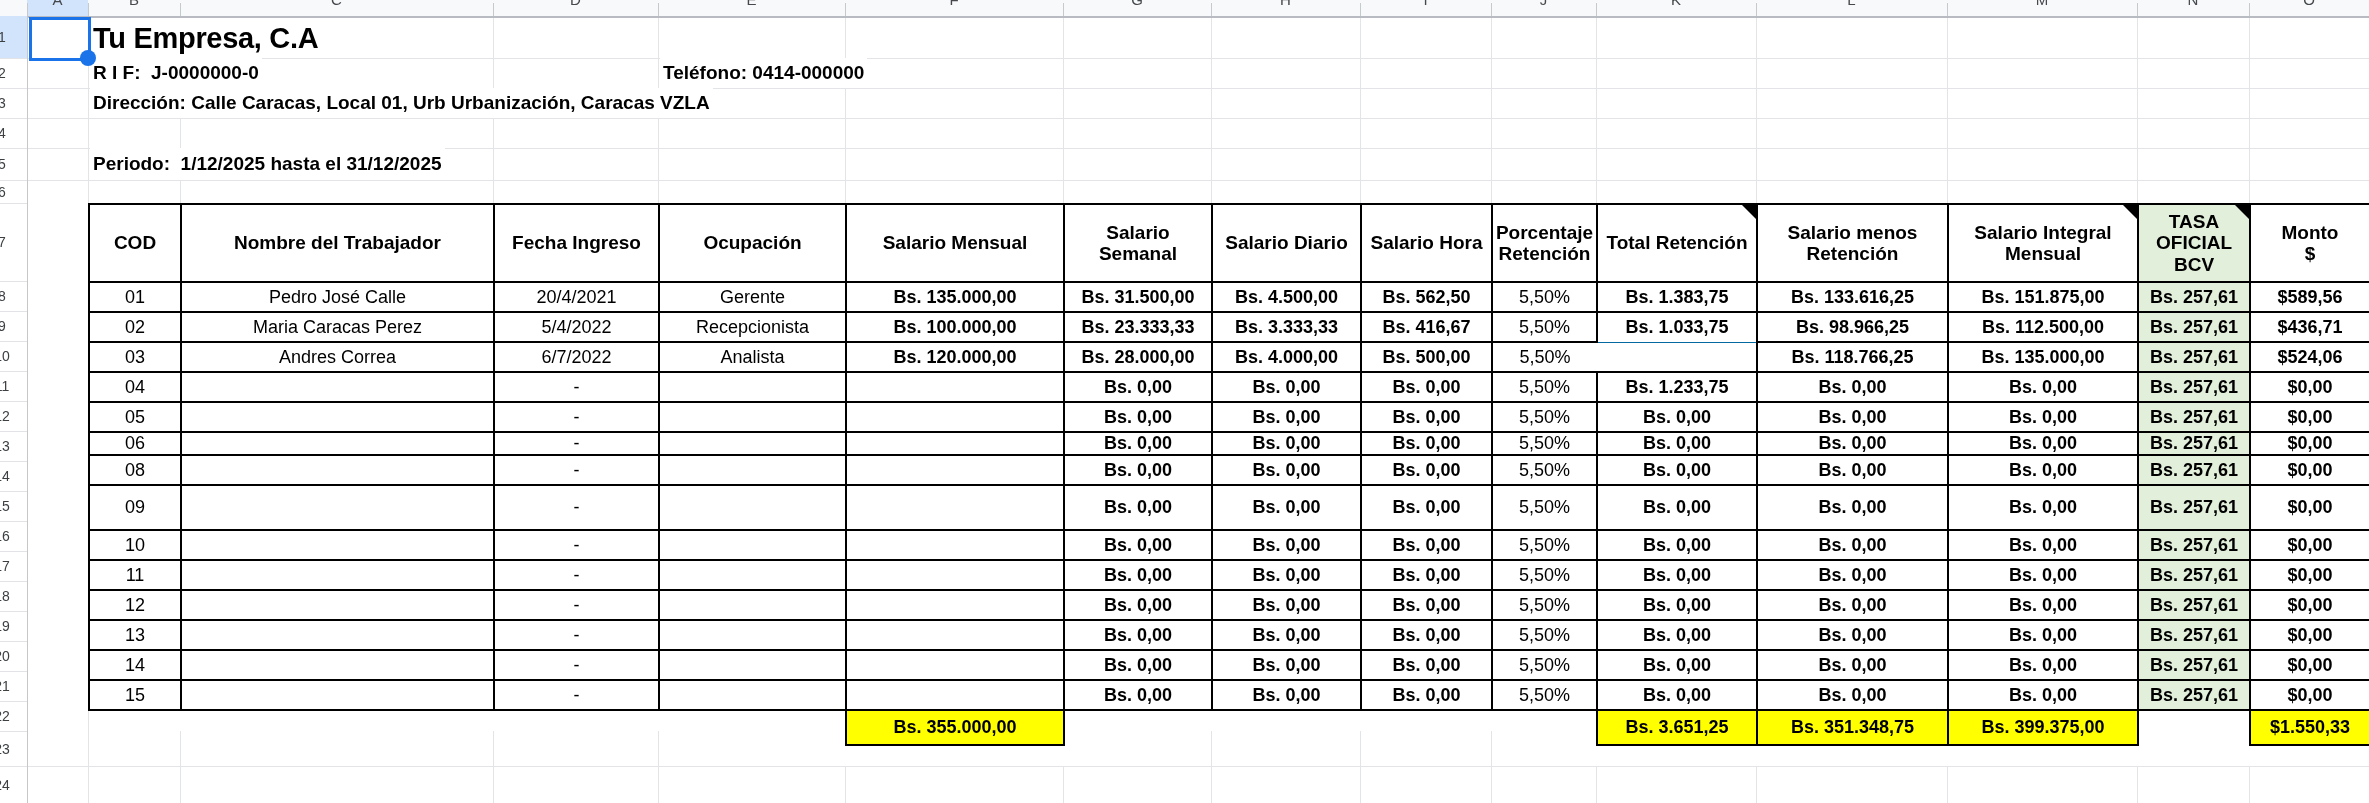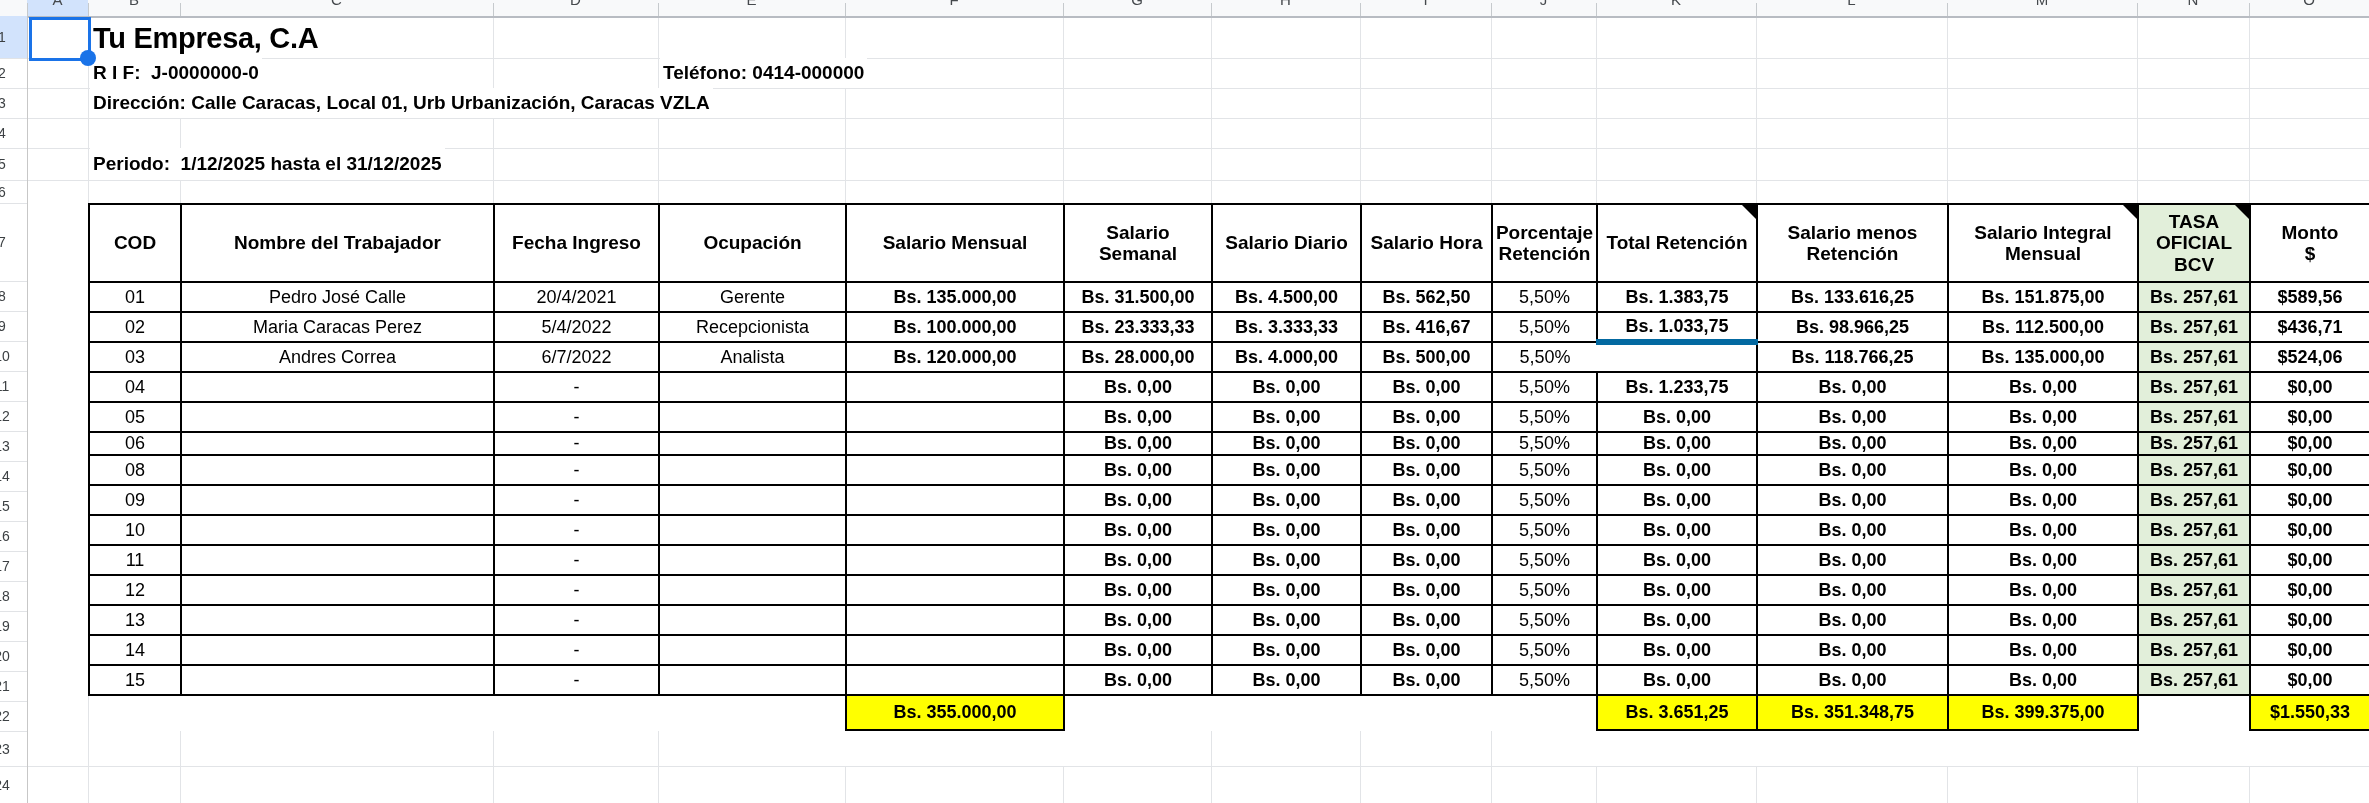--- a/index.html
+++ b/index.html
@@ -28,21 +28,21 @@
   
   #paytable{position:absolute;left:88px;top:203px;width:2281px;border-collapse:collapse;table-layout:fixed;z-index:2;}
   #paytable th,#paytable td{border:2px solid #000;text-align:center;vertical-align:middle;padding:0 2px;overflow:hidden;}
   #paytable th{font-size:19px;font-weight:700;white-space:pre-line;line-height:1.12;position:relative;background:#fff;}
   #paytable td{font-size:18px;font-weight:400;background:#fff;}
   #paytable td.money{font-weight:700;}
   #paytable .green{background:#e2efda;}
   #paytable td.yellow{background:#ffff00;font-weight:700;}
   #paytable td.plain{border:none;background:transparent;}
   #paytable td.gap-left-top{border-left:none;border-top:none;}
-  #paytable td.thin-bottom{border-bottom:6px solid #0369a1;}
+  #paytable td.thin-bottom{border-bottom:1px solid #0369a1;}
   #paytable td.no-right{border-right:none;}
   .note-tri{position:absolute;top:0;right:0;width:0;height:0;border-left:14px solid transparent;border-top:14px solid #000;}
 </style>
 </head>
 <body>
 
 <div id="app">
 
   <div id="colstrip">
       <div class="strip-hl" style="left: 27px; width: 61px;"></div>
@@ -332,21 +332,21 @@
           <td class="money">Bs. 0,00</td>
           <td class="money">Bs. 0,00</td>
           <td class="money">Bs. 0,00</td>
           <td>5,50%</td>
           <td class="money">Bs. 0,00</td>
           <td class="money">Bs. 0,00</td>
           <td class="money">Bs. 0,00</td>
           <td class="money green">Bs. 257,61</td>
           <td class="money">$0,00</td>
         </tr>
-        <tr style="height: 30px;">
+        <tr style="height: 45px;">
           <td>09</td>
           <td></td>
           <td>-</td>
           <td></td>
           <td></td>
           <td class="money">Bs. 0,00</td>
           <td class="money">Bs. 0,00</td>
           <td class="money">Bs. 0,00</td>
           <td>5,50%</td>
           <td class="money">Bs. 0,00</td>

